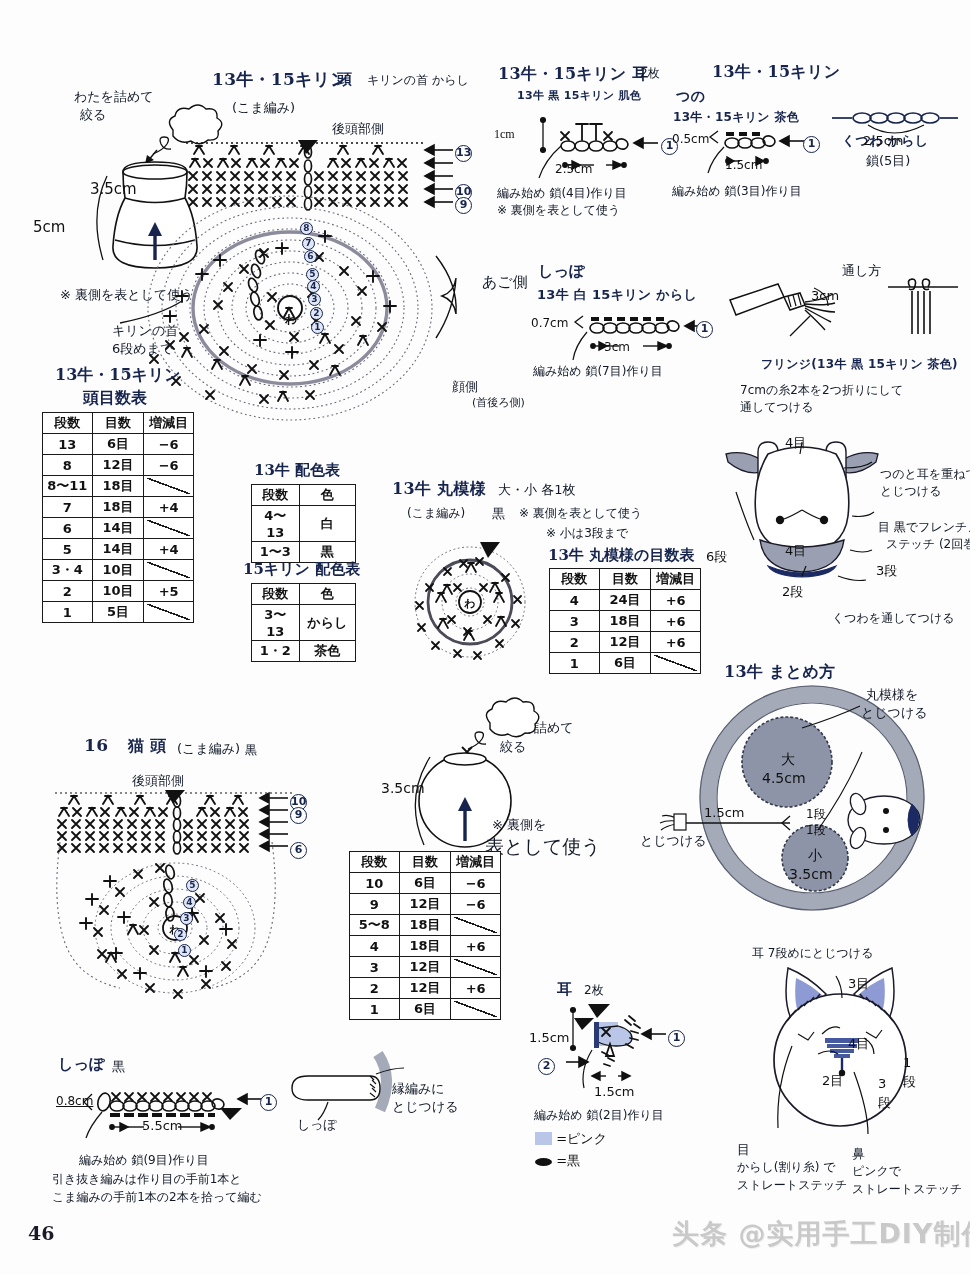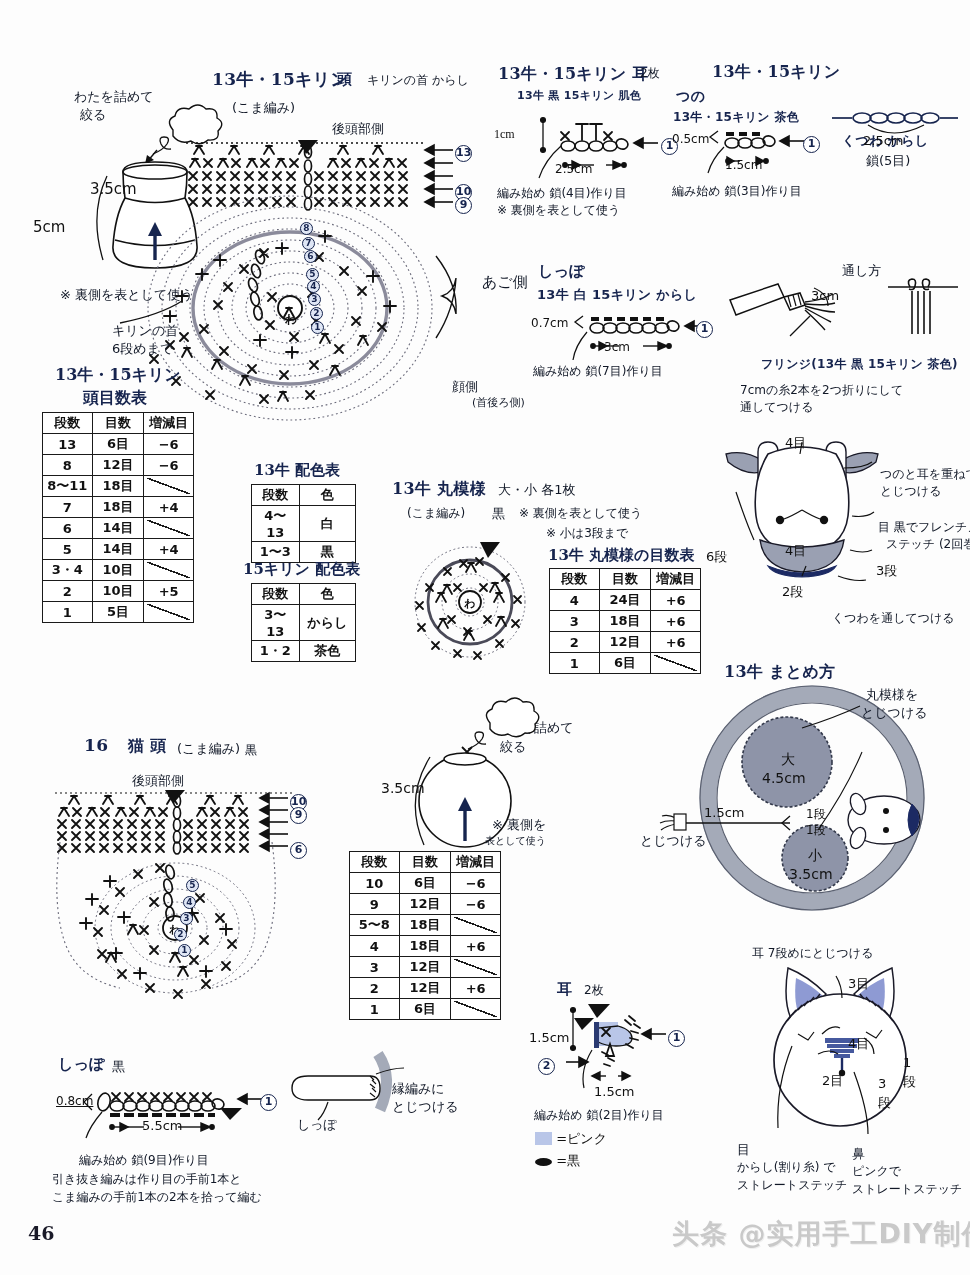--- a/index.html
+++ b/index.html
@@ -992,21 +992,21 @@
         <path d="M92 42 l10 10 M102 42 l-10 10"></path>
       </g>
     <circle cx="95" cy="96" r="46" fill="#fff" stroke="#111" stroke-width="1.6"></circle>
     <ellipse cx="95" cy="54" rx="21" ry="6" fill="#fff" stroke="#111" stroke-width="1.5"></ellipse>
     <path d="M95 136 l0 -34" stroke="#16244e" stroke-width="3.4" fill="none"></path>
     <path d="M95 92 l-7 14 l14 0 z" fill="#16244e"></path>
     <path d="M60 52 q-26 42 -6 88" fill="none" stroke="#111" stroke-width="1.3"></path>
   </svg>
   <div class="abs dim" style="left:381px; top:780px; font-size:14px;">3.5cm</div>
   <div class="abs lbl" style="left:492px; top:816px; font-size:13px;">※ 裏側を</div>
-  <div class="abs lbl" style="left:485px; top:834px; font-size:10px;">表として使う</div>
+  <div class="abs lbl" style="left:485px; top:834px; font-size:19px;">表として使う</div>
 
   <table class="pat abs" style="left:349px; top:851px; width:152px;">
     <thead>
         <tr>
       <th style="width:50px;">段数</th>
       <th style="width:52px;">目数</th>
       <th style="width:50px;">増減目</th>
     </tr>
       </thead>
     <tbody>

